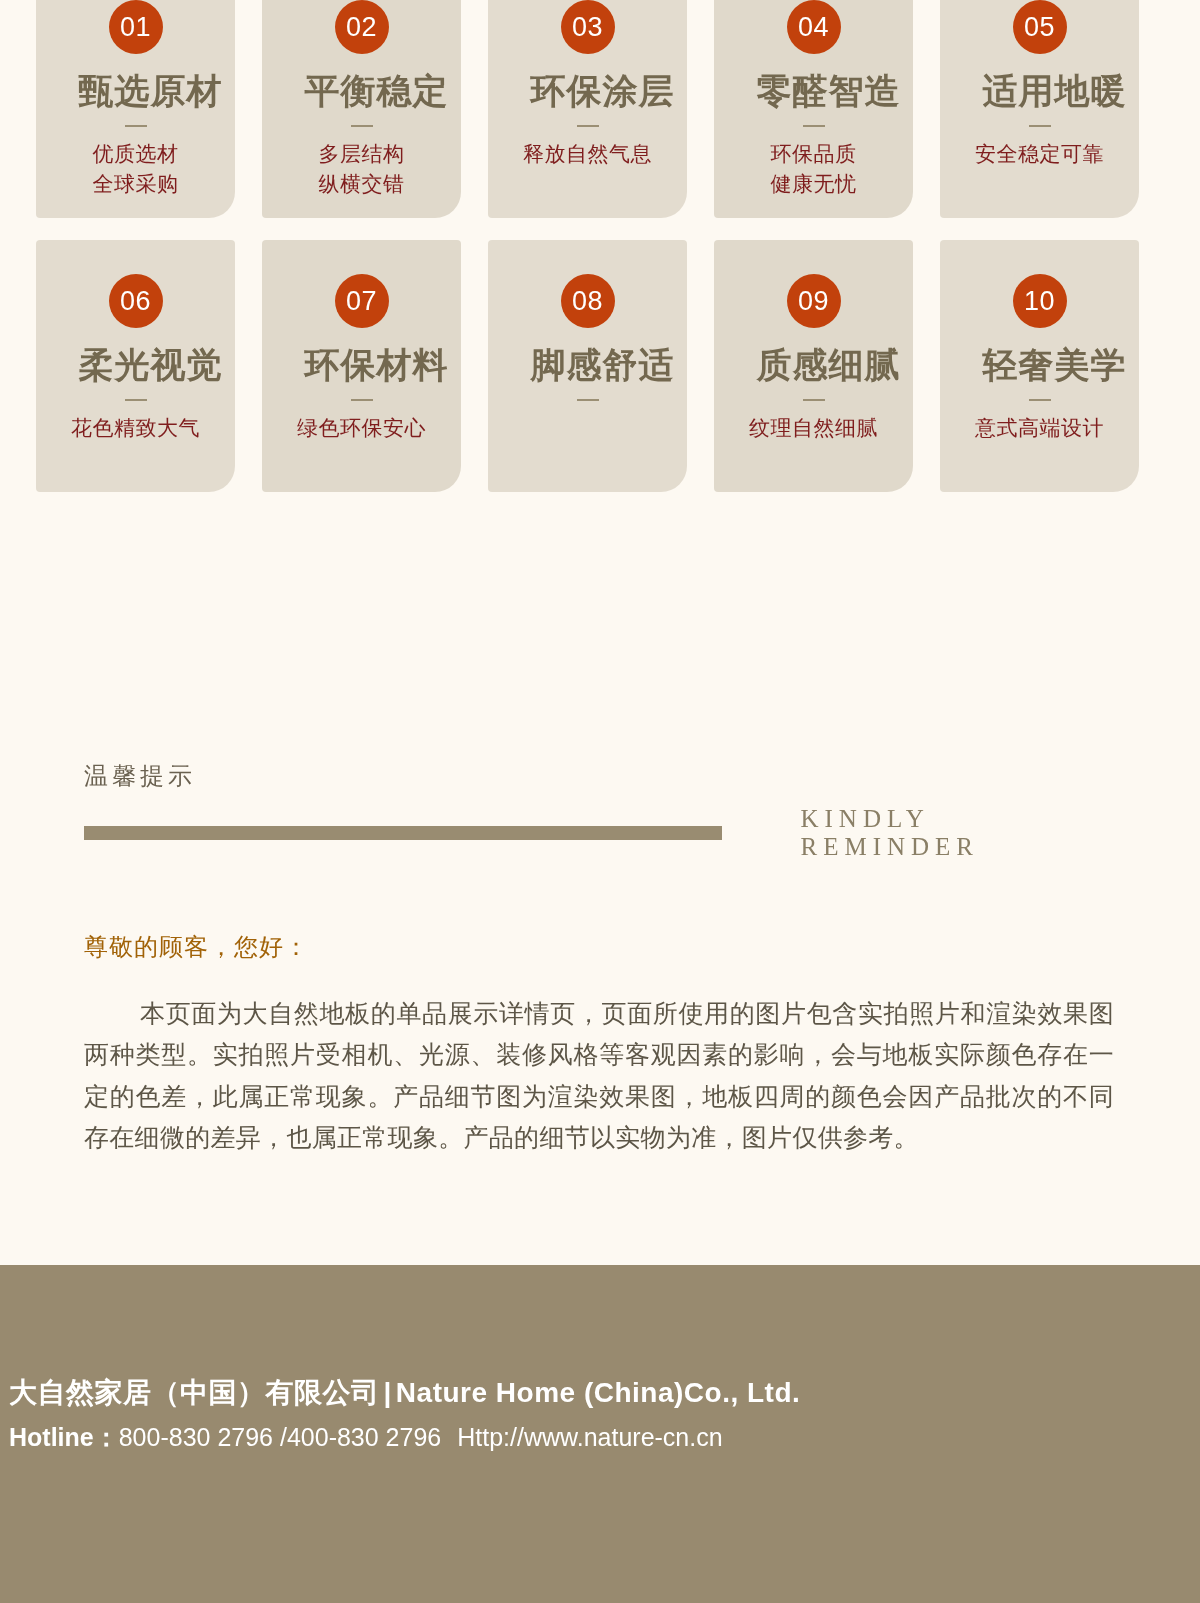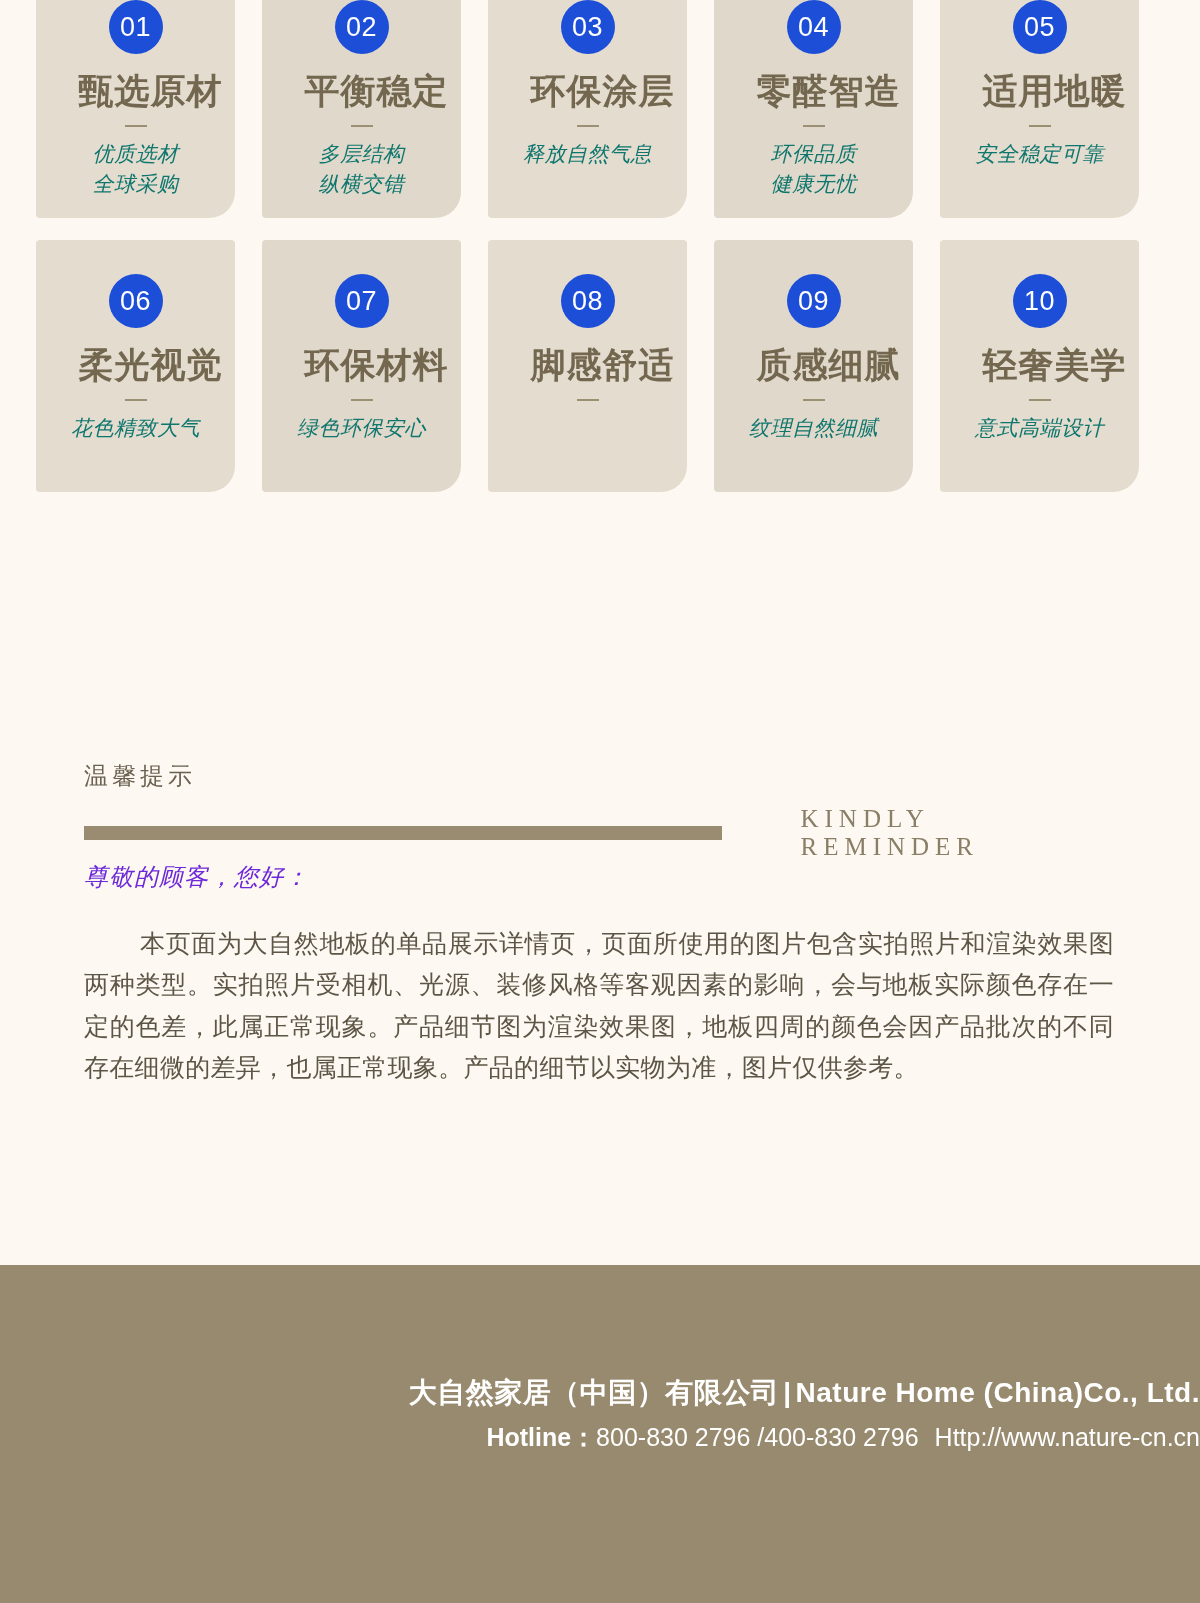--- a/index.html
+++ b/index.html
@@ -35,21 +35,21 @@
     box-sizing: border-box;
     padding-top: 34px;
   }
   .feature-card.alt {
     background: #e0d9cb;
   }
   .badge {
     width: 54px;
     height: 54px;
     border-radius: 50%;
-    background: #1d4ed8;
+    background: #c2410c;
     color: #ffffff;
     font-size: 27px;
     line-height: 54px;
     margin: 0 auto;
     letter-spacing: 0.5px;
     font-family: "Liberation Sans", sans-serif;
   }
   .feature-title {
     margin-top: 18px;
     font-size: 35px;
@@ -60,25 +60,24 @@
     padding-left: 30px;
   }
   .divider-dash {
     width: 22px;
     height: 2px;
     background: #9b8f74;
     margin: 14px auto 12px auto;
   }
   .feature-desc {
     font-size: 21px;
-    color: #0f766e;
+    color: #7f1d1d;
     line-height: 1.45;
     letter-spacing: 0.5px;
     white-space: pre-line;
-    font-style: italic;
   }
 
   
   .reminder {
     position: absolute;
     left: 84px;
     top: 760px;
     width: 1030px;
   }
   .reminder-title {
@@ -101,24 +100,24 @@
     background: #998c71;
   }
   .reminder-en {
     margin-left: 32px;
     font-size: 25px;
     color: #8a7f66;
     letter-spacing: 6px;
     font-family: "Liberation Serif", serif;
   }
   .reminder-greeting {
+    margin-top: 70px;
     font-size: 24px;
-    color: #6d28d9;
+    color: #a16207;
     letter-spacing: 1px;
-    font-style: italic;
   }
   .reminder-body {
     margin-top: 30px;
     font-size: 25px;
     line-height: 1.65;
     color: #5d5647;
     text-indent: 56px;
     letter-spacing: 0.3px;
     text-align: justify;
   }
@@ -128,24 +127,24 @@
     position: absolute;
     left: 0;
     bottom: 0;
     width: 1200px;
     height: 338px;
     background: #988a6f;
     color: #ffffff;
   }
   .footer-inner {
     position: absolute;
-    left: 0;
+    left: 9px;
     right: 0;
     top: 108px;
-    text-align: right;
+    text-align: left;
   }
   .footer-line1 {
     font-size: 28px;
     font-weight: bold;
     letter-spacing: 0.5px;
     line-height: 1.4;
   }
   .footer-line1 .sep {
     font-weight: bold;
     padding: 0 4px;

